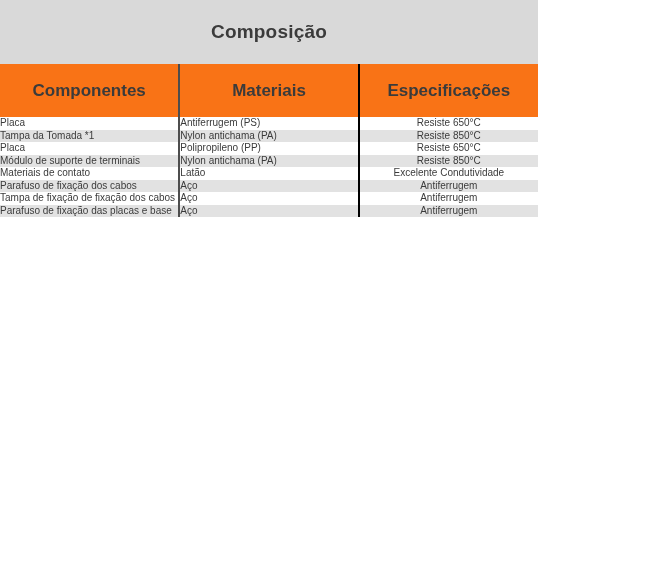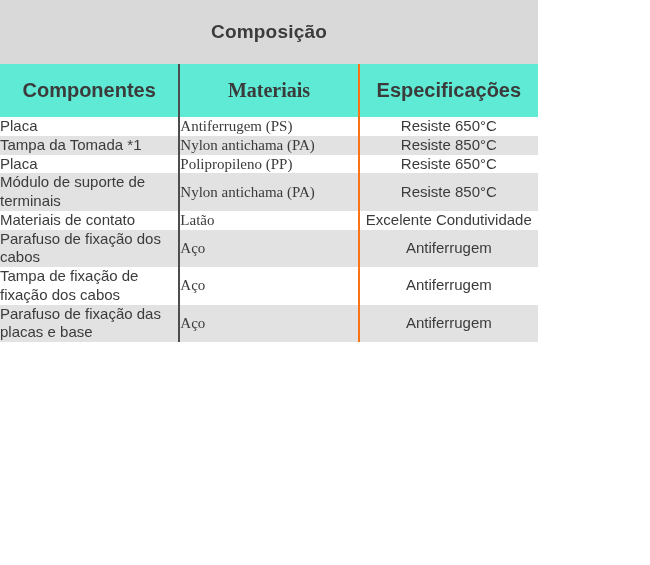--- a/index.html
+++ b/index.html
@@ -32,49 +32,48 @@
     background: #d9d9d9;
     text-align: center;
     font-size: 19px;
     font-weight: bold;
     color: #3b3b3b;
     height: 64px;
     vertical-align: middle;
     letter-spacing: 0.2px;
   }
   .subhead-cell {
-    background: #5eead4;
+    background: #f97316;
     text-align: center;
-    font-size: 20px;
+    font-size: 17px;
     font-weight: bold;
     color: #3b3b3b;
     height: 53px;
     vertical-align: middle;
   }
   .body-row td {
-    font-size: 15px;
+    font-size: 10px;
     color: #3b3b3b;
     vertical-align: middle;
     padding: 9px 14px 9px 14px;
     line-height: 1.25;
   }
   .body-row.shaded td {
     background: #e2e2e2;
   }
   .body-row.plain td {
     background: #ffffff;
   }
   .col-comp {
     width: 214px;
     border-right: 2px solid #4d4d4d;
   }
   .col-mat {
     width: 248px;
-    border-right: 2px solid #f97316;
-    font-family: Liberation Serif, serif;
+    border-right: 2px solid #000000;
   }
   .col-spec {
     width: 188px;
     text-align: center;
   }
 </style>
 </head>
 <body>
 
 <div class="table-wrap">

